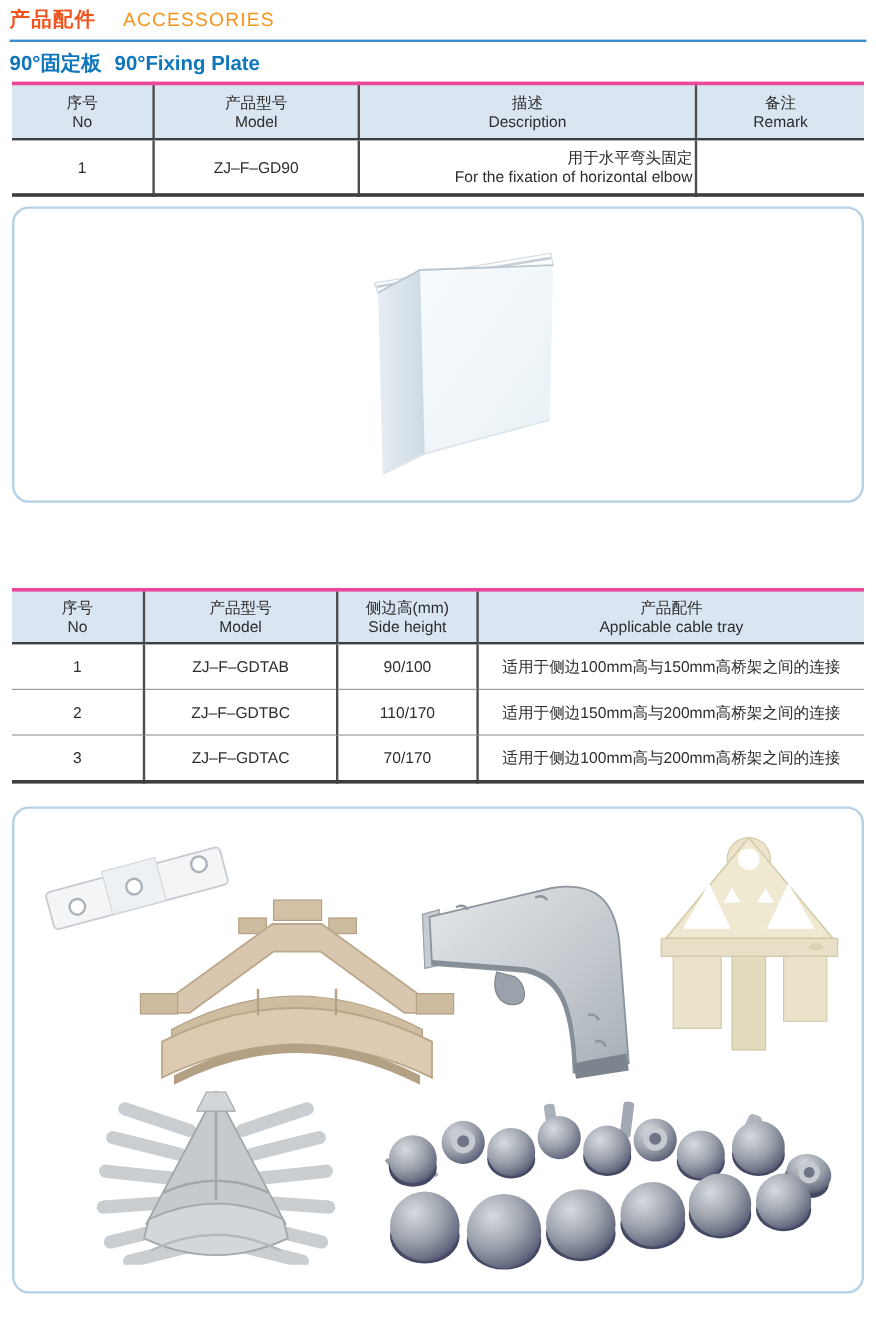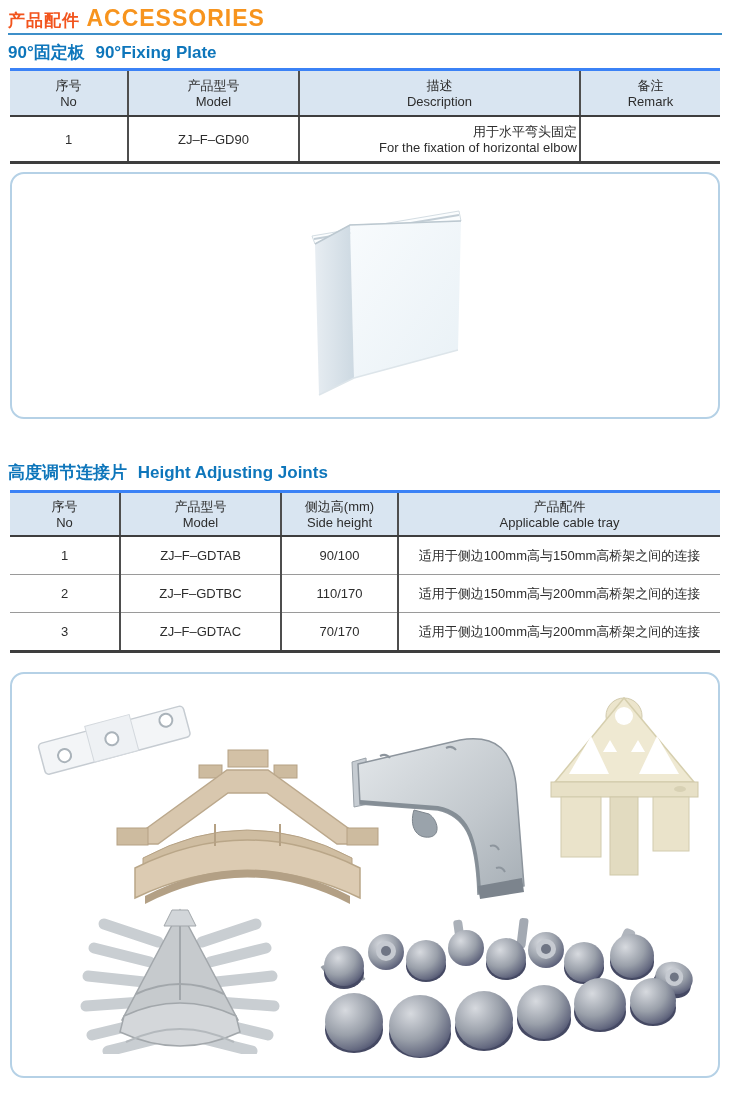--- a/index.html
+++ b/index.html
@@ -2,32 +2,32 @@
 <html><head>
 <meta charset="utf-8">
 <style>
   html,body{margin:0;padding:0;background:#ffffff;}
   .page{position:relative;width:730px;height:1100px;background:#fff;overflow:hidden;
         font-family:"Liberation Sans","DejaVu Sans",sans-serif;color:#2d2d2d;}
 
   
   .hdr{position:absolute;left:8px;top:5px;white-space:nowrap;}
   .hdr .zh{font-size:17px;font-weight:bold;color:#f2541d;letter-spacing:1px;vertical-align:baseline;}
-  .hdr .en{font-size:23px;font-weight:700;color:#f7941e;letter-spacing:1px;margin-left:2px;vertical-align:baseline;}
+  .hdr .en{font-size:16px;font-weight:400;color:#f7941e;letter-spacing:1px;margin-left:18px;vertical-align:baseline;}
   .hdr-rule{position:absolute;left:8px;top:33px;width:714px;height:2px;background:#3e8fc9;}
 
   
   .sec-h{position:absolute;left:8px;font-size:17px;font-weight:bold;color:#0e76bb;white-space:nowrap;}
   .sec-h .en{margin-left:6px;}
   #sec1h{top:41px;}
   #sec2h{top:461px;}
 
   
   table.spec{position:absolute;left:10px;width:710px;border-collapse:collapse;table-layout:fixed;
-             border-top:3px solid #3b82f6;border-bottom:3px solid #3e3e3e;background:#fff;}
+             border-top:3px solid #ec4899;border-bottom:3px solid #3e3e3e;background:#fff;}
   #t1{top:68px;}
   #t2{top:490px;}
   table.spec th{background:#d9e5f1;font-weight:normal;border-bottom:2px solid #3e3e3e;padding:4px 2px;}
   table.spec th+th, table.spec td+td{border-left:2px solid #4e4e4e;}
   table.spec td{text-align:center;font-size:13px;padding:2px;}
   #t1 th{height:36px;}
   #t1 td{height:40px;}
   #t2 th{height:34px;}
   #t2 td{height:33px;}
   #t2 tbody tr+tr td{border-top:1px solid #9a9a9a;}
@@ -116,24 +116,20 @@
         <polygon points="50,38 197,13 199,23 88,27 53,46" fill="#fbfdfe" stroke="#d4dde3" stroke-width="1"></polygon>
         <line x1="52" y1="41" x2="197" y2="17" stroke="#c3ced6" stroke-width="2"></line>
         <polygon points="88,27 199,23 196,152 92,180" fill="url(#rf)"></polygon>
         <polygon points="53,46 88,27 92,180 57,197" fill="url(#lf)"></polygon>
         <polyline points="53,46 88,27 199,23" fill="none" stroke="#bcc8d0" stroke-width="1.5"></polyline>
         <polyline points="57,197 92,180 196,152" fill="none" stroke="#dde5ea" stroke-width="1.5"></polyline>
       </svg>
     </div>
   </div>
 
-  <div class="sec-h" id="sec2h">
-    <span class="zh">高度调节连接片</span>
-    <span class="en">Height Adjusting Joints</span>
-  </div>
 
   <table class="spec" id="t2">
     <colgroup>
         <col style="width:110px">
         <col style="width:161px">
         <col style="width:117px">
         <col style="width:322px">
       </colgroup>
     <thead>
       <tr>

